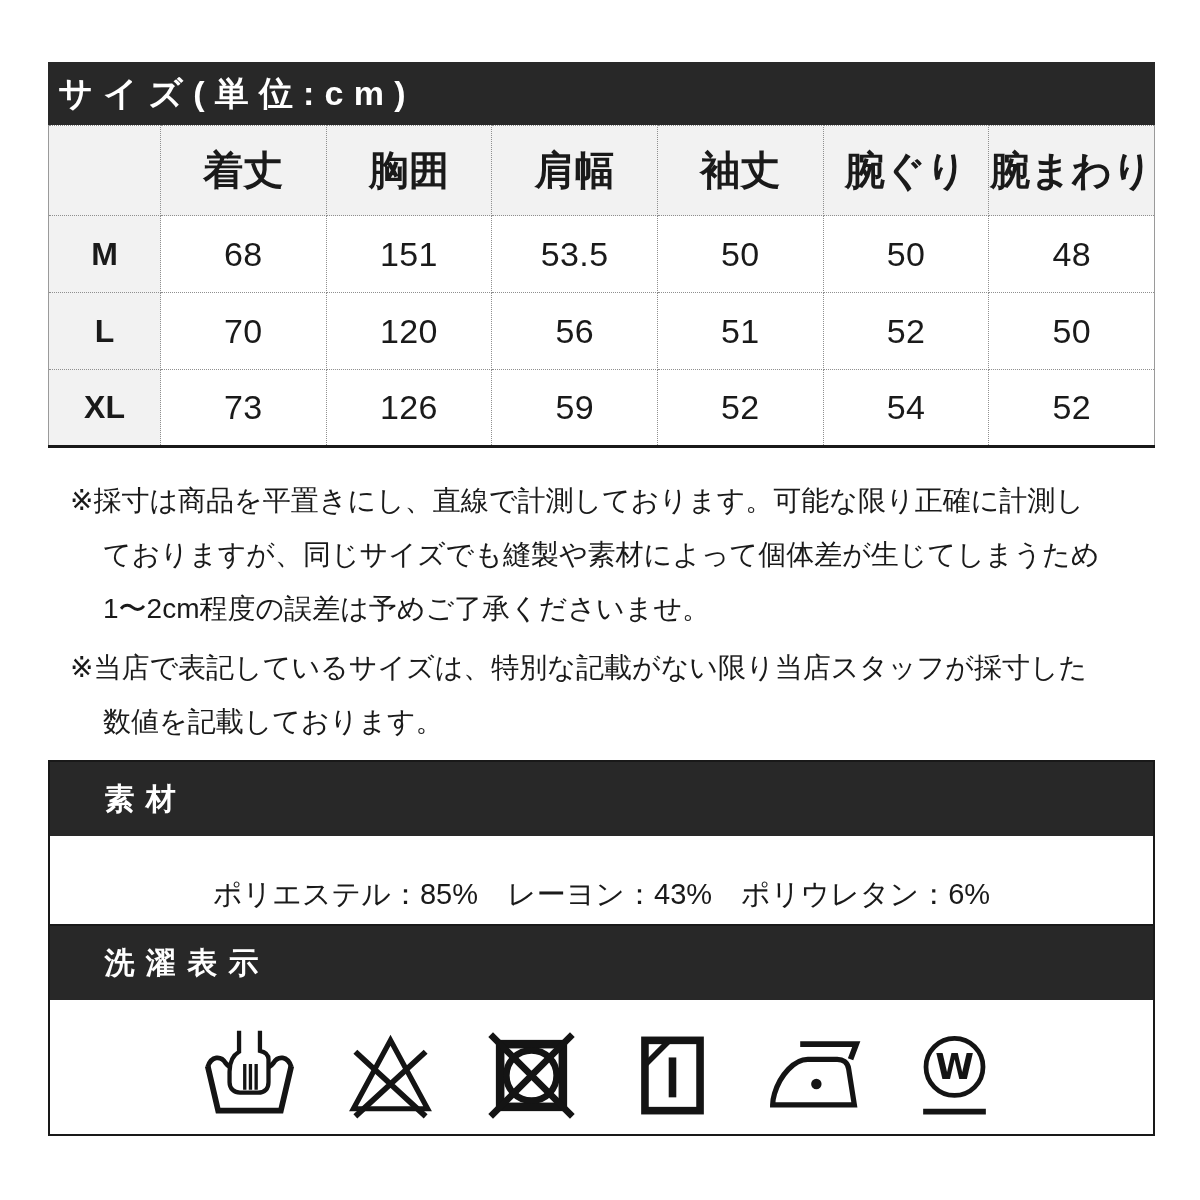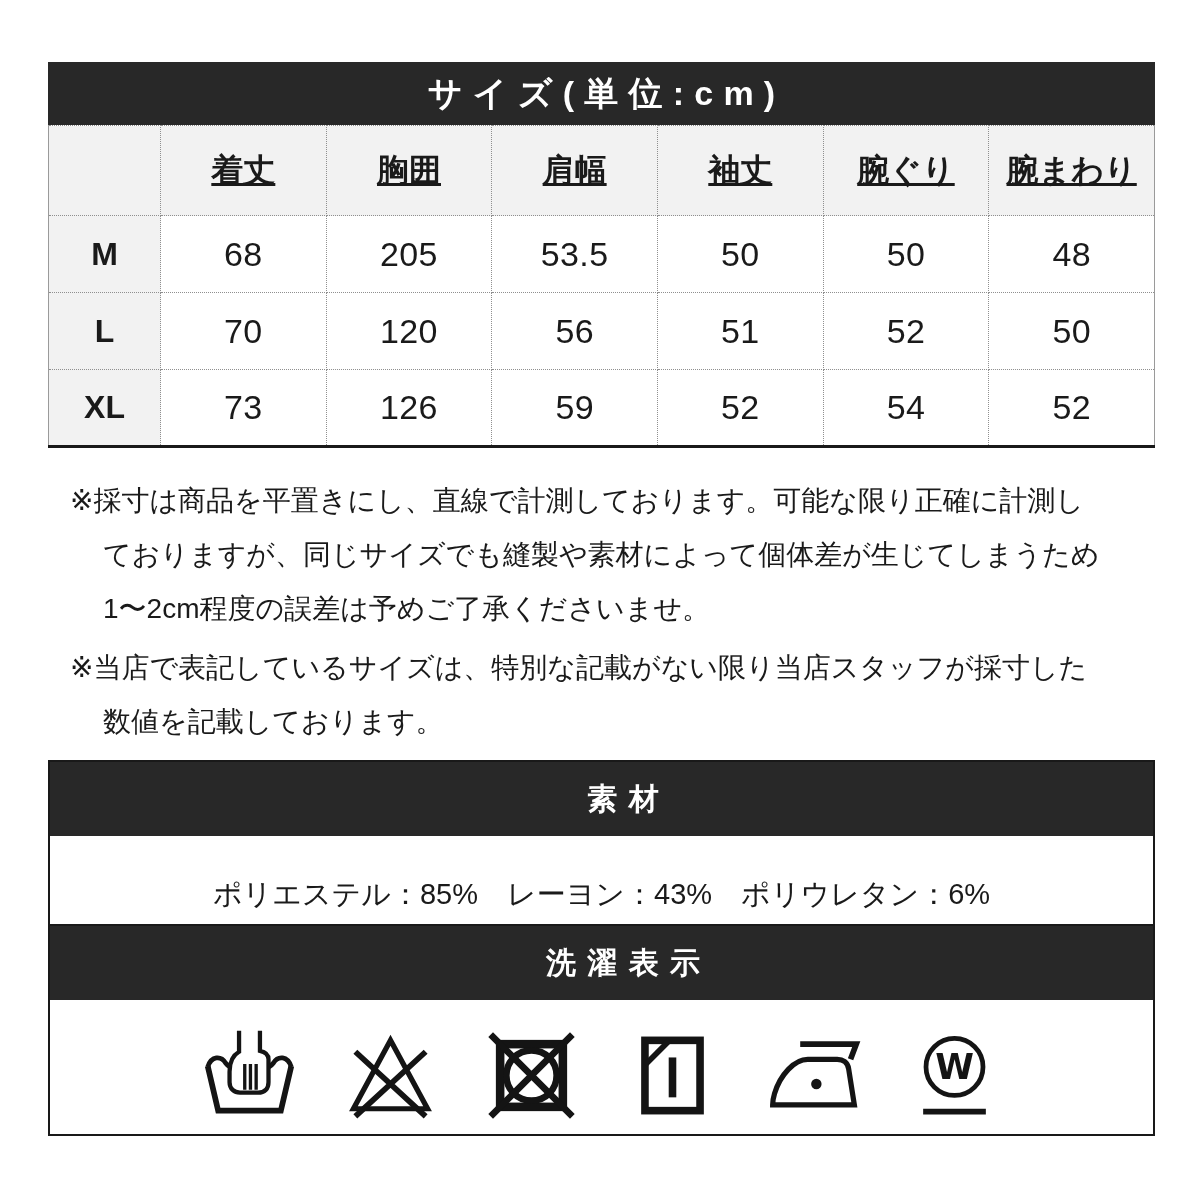--- a/index.html
+++ b/index.html
@@ -6,39 +6,39 @@
   body{
     width:1200px;height:1200px;
     font-family:"Liberation Sans","DejaVu Sans",sans-serif;
     color:#1a1a1a;
   }
   .page{position:relative;width:1200px;height:1200px;background:#fff;overflow:hidden;}
 
   
   .bar{
     background:#282828;color:#fff;font-weight:bold;text-align:center;
-    display:flex;align-items:center;justify-content:center;
+    display:flex;align-items:center;
   }
 
   
   .size-section{position:absolute;left:48px;top:62px;width:1107px;}
   .size-title-bar{height:63px;font-size:34px;}
   .size-title-bar span{letter-spacing:.30em;text-indent:.30em;}
   table.size{
     width:100%;border-collapse:collapse;table-layout:fixed;background:#fff;
     border-left:1px solid #9a9a9a;border-right:1px solid #9a9a9a;
     border-bottom:3px solid #191919;
   }
   table.size col.c0{width:112px;}
   table.size th,table.size td{
     border:1px dotted #8f8f8f;text-align:center;vertical-align:middle;padding:0;
   }
   table.size thead tr{height:90px;}
   table.size tbody tr{height:77px;}
-  table.size thead th{background:#f2f2f2;font-size:32px;font-weight:bold;text-decoration:underline;}
+  table.size thead th{background:#f2f2f2;font-size:40px;font-weight:bold;}
   table.size tbody th{background:#f2f2f2;font-size:32px;font-weight:bold;}
   table.size tbody td{background:#fff;font-size:34px;font-weight:normal;letter-spacing:.01em;}
 
   
   .note{
     position:absolute;left:70px;width:1075px;margin:0;
     font-size:28px;line-height:54px;color:#1a1a1a;
     white-space:pre-line;
     padding-left:33px;text-indent:-33px;
   }
@@ -91,21 +91,21 @@
           <th>肩幅</th>
           <th>袖丈</th>
           <th>腕ぐり</th>
           <th>腕まわり</th>
         </tr>
       </thead>
       <tbody>
         <tr>
           <th>M</th>
           <td>68</td>
-          <td>205</td>
+          <td>151</td>
           <td>53.5</td>
           <td>50</td>
           <td>50</td>
           <td>48</td>
         </tr>
         <tr>
           <th>L</th>
           <td>70</td>
           <td>120</td>
           <td>56</td>

